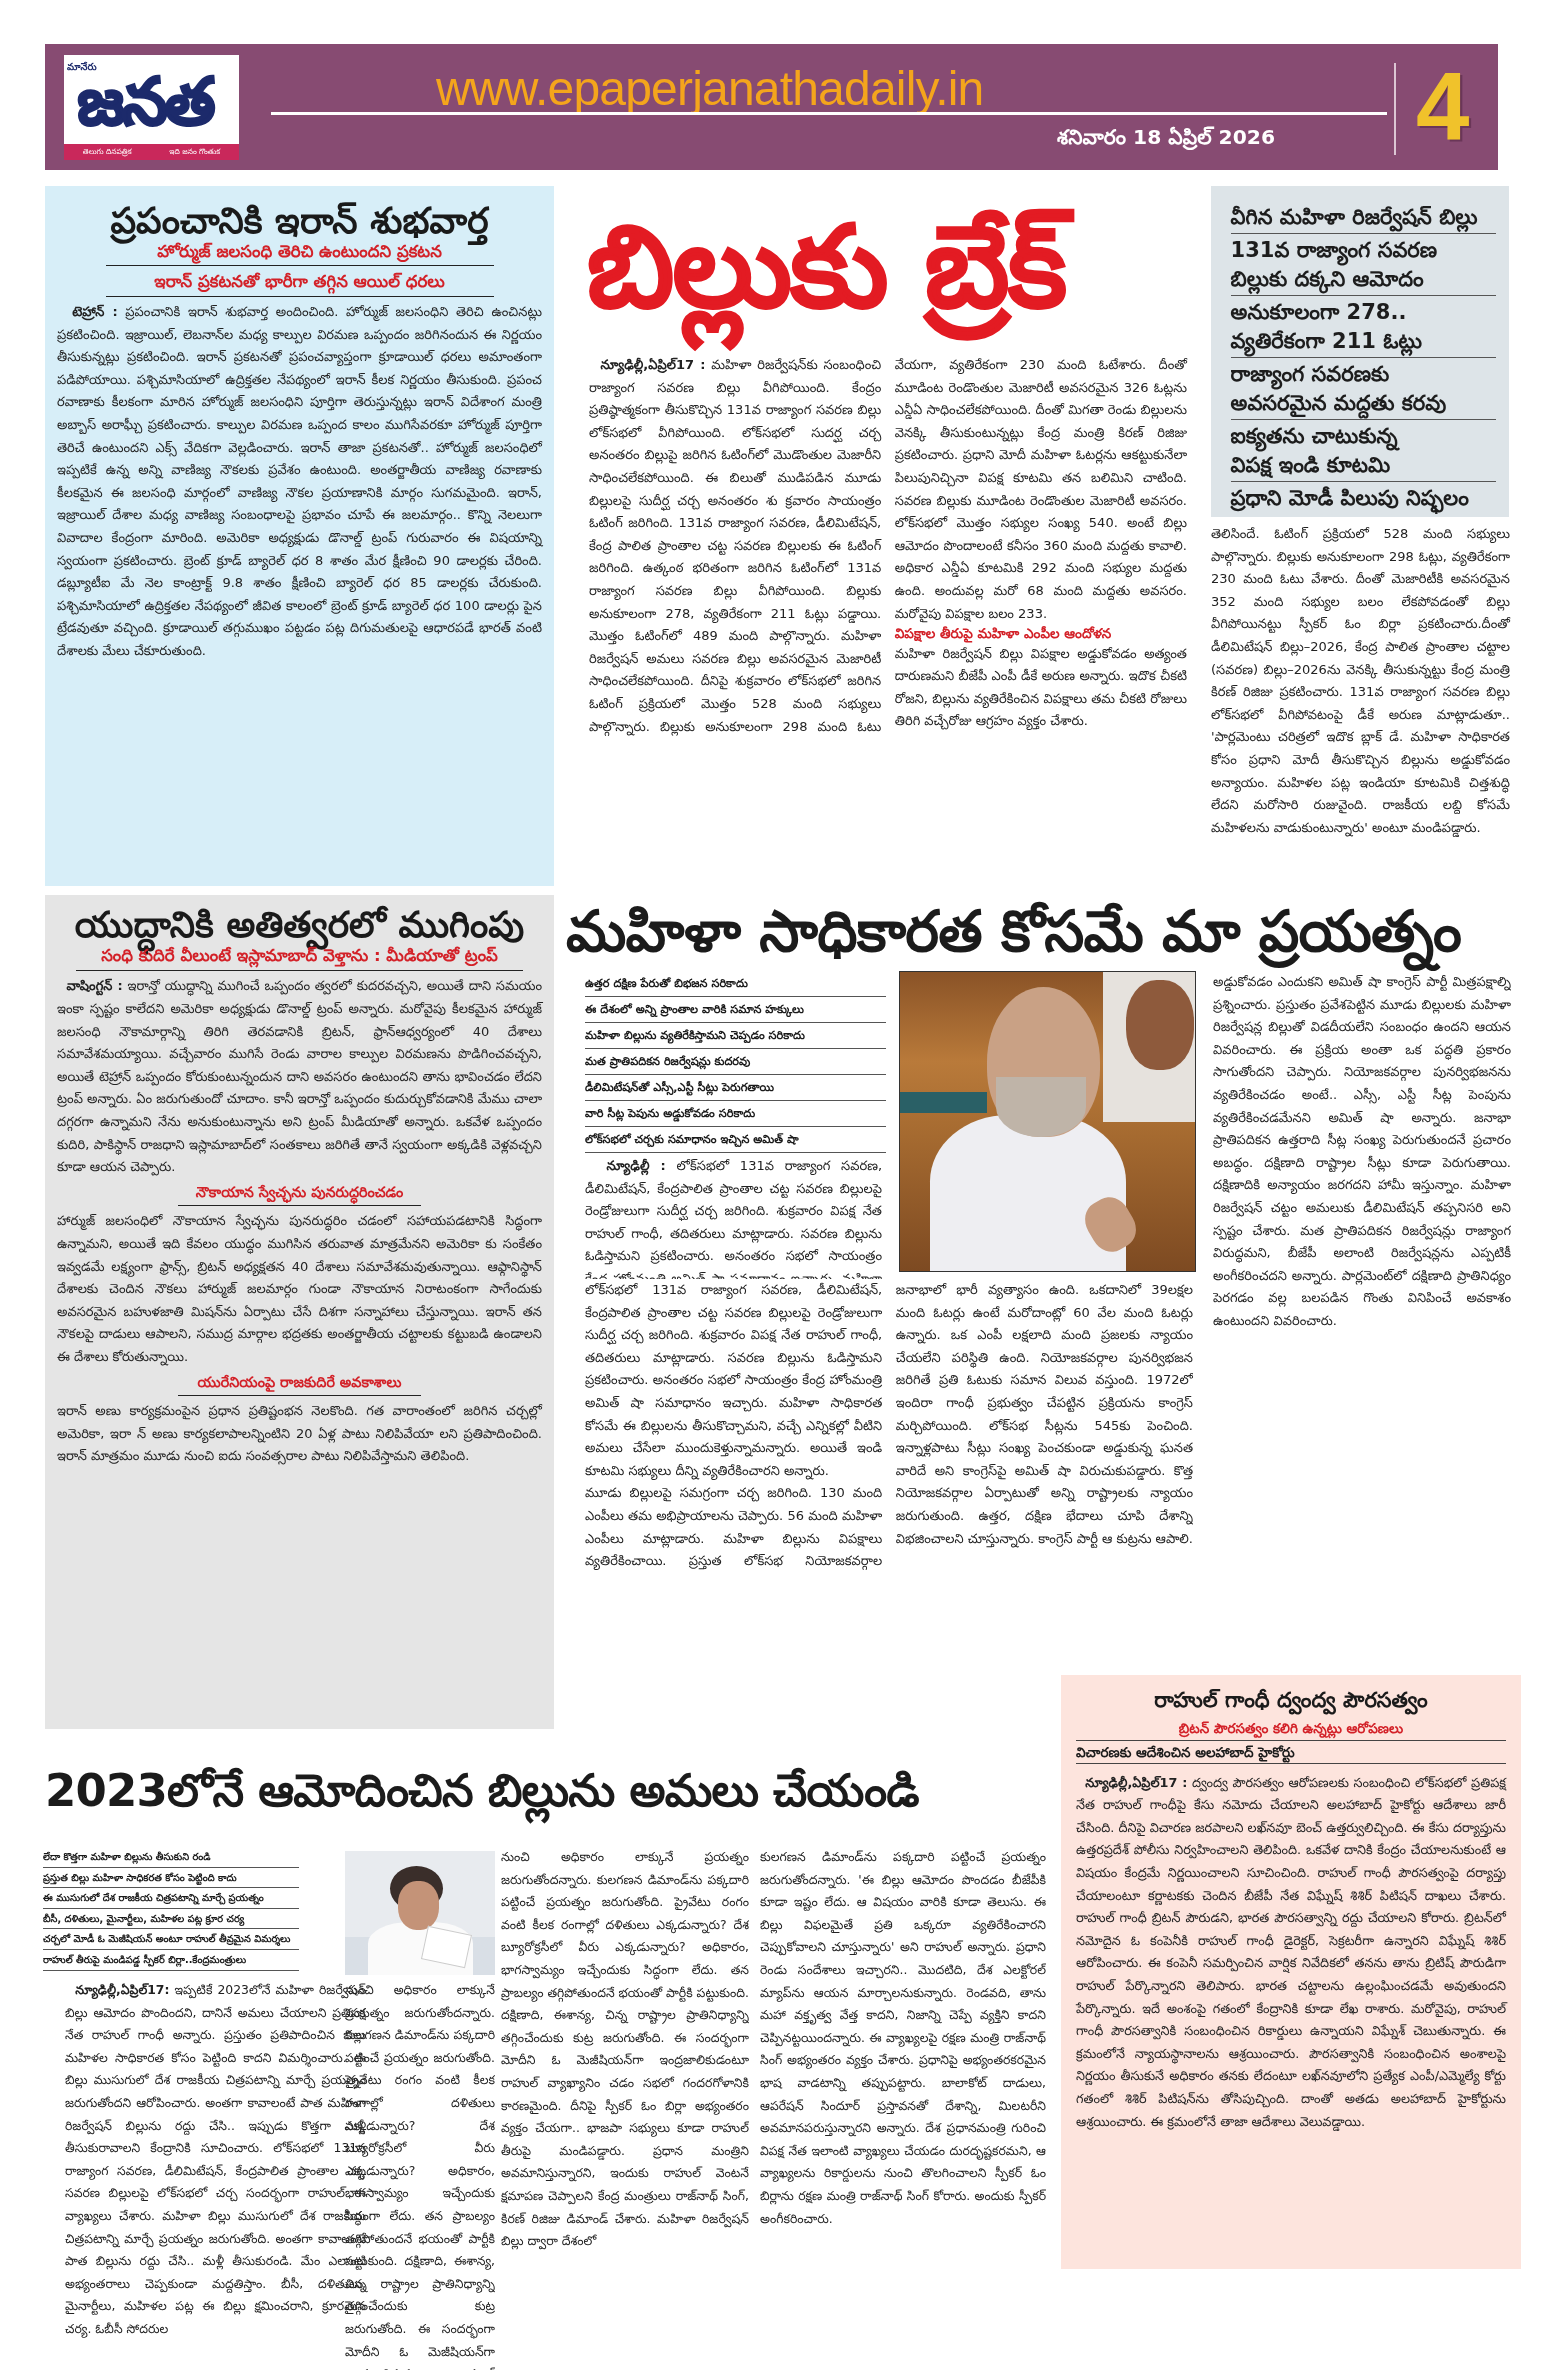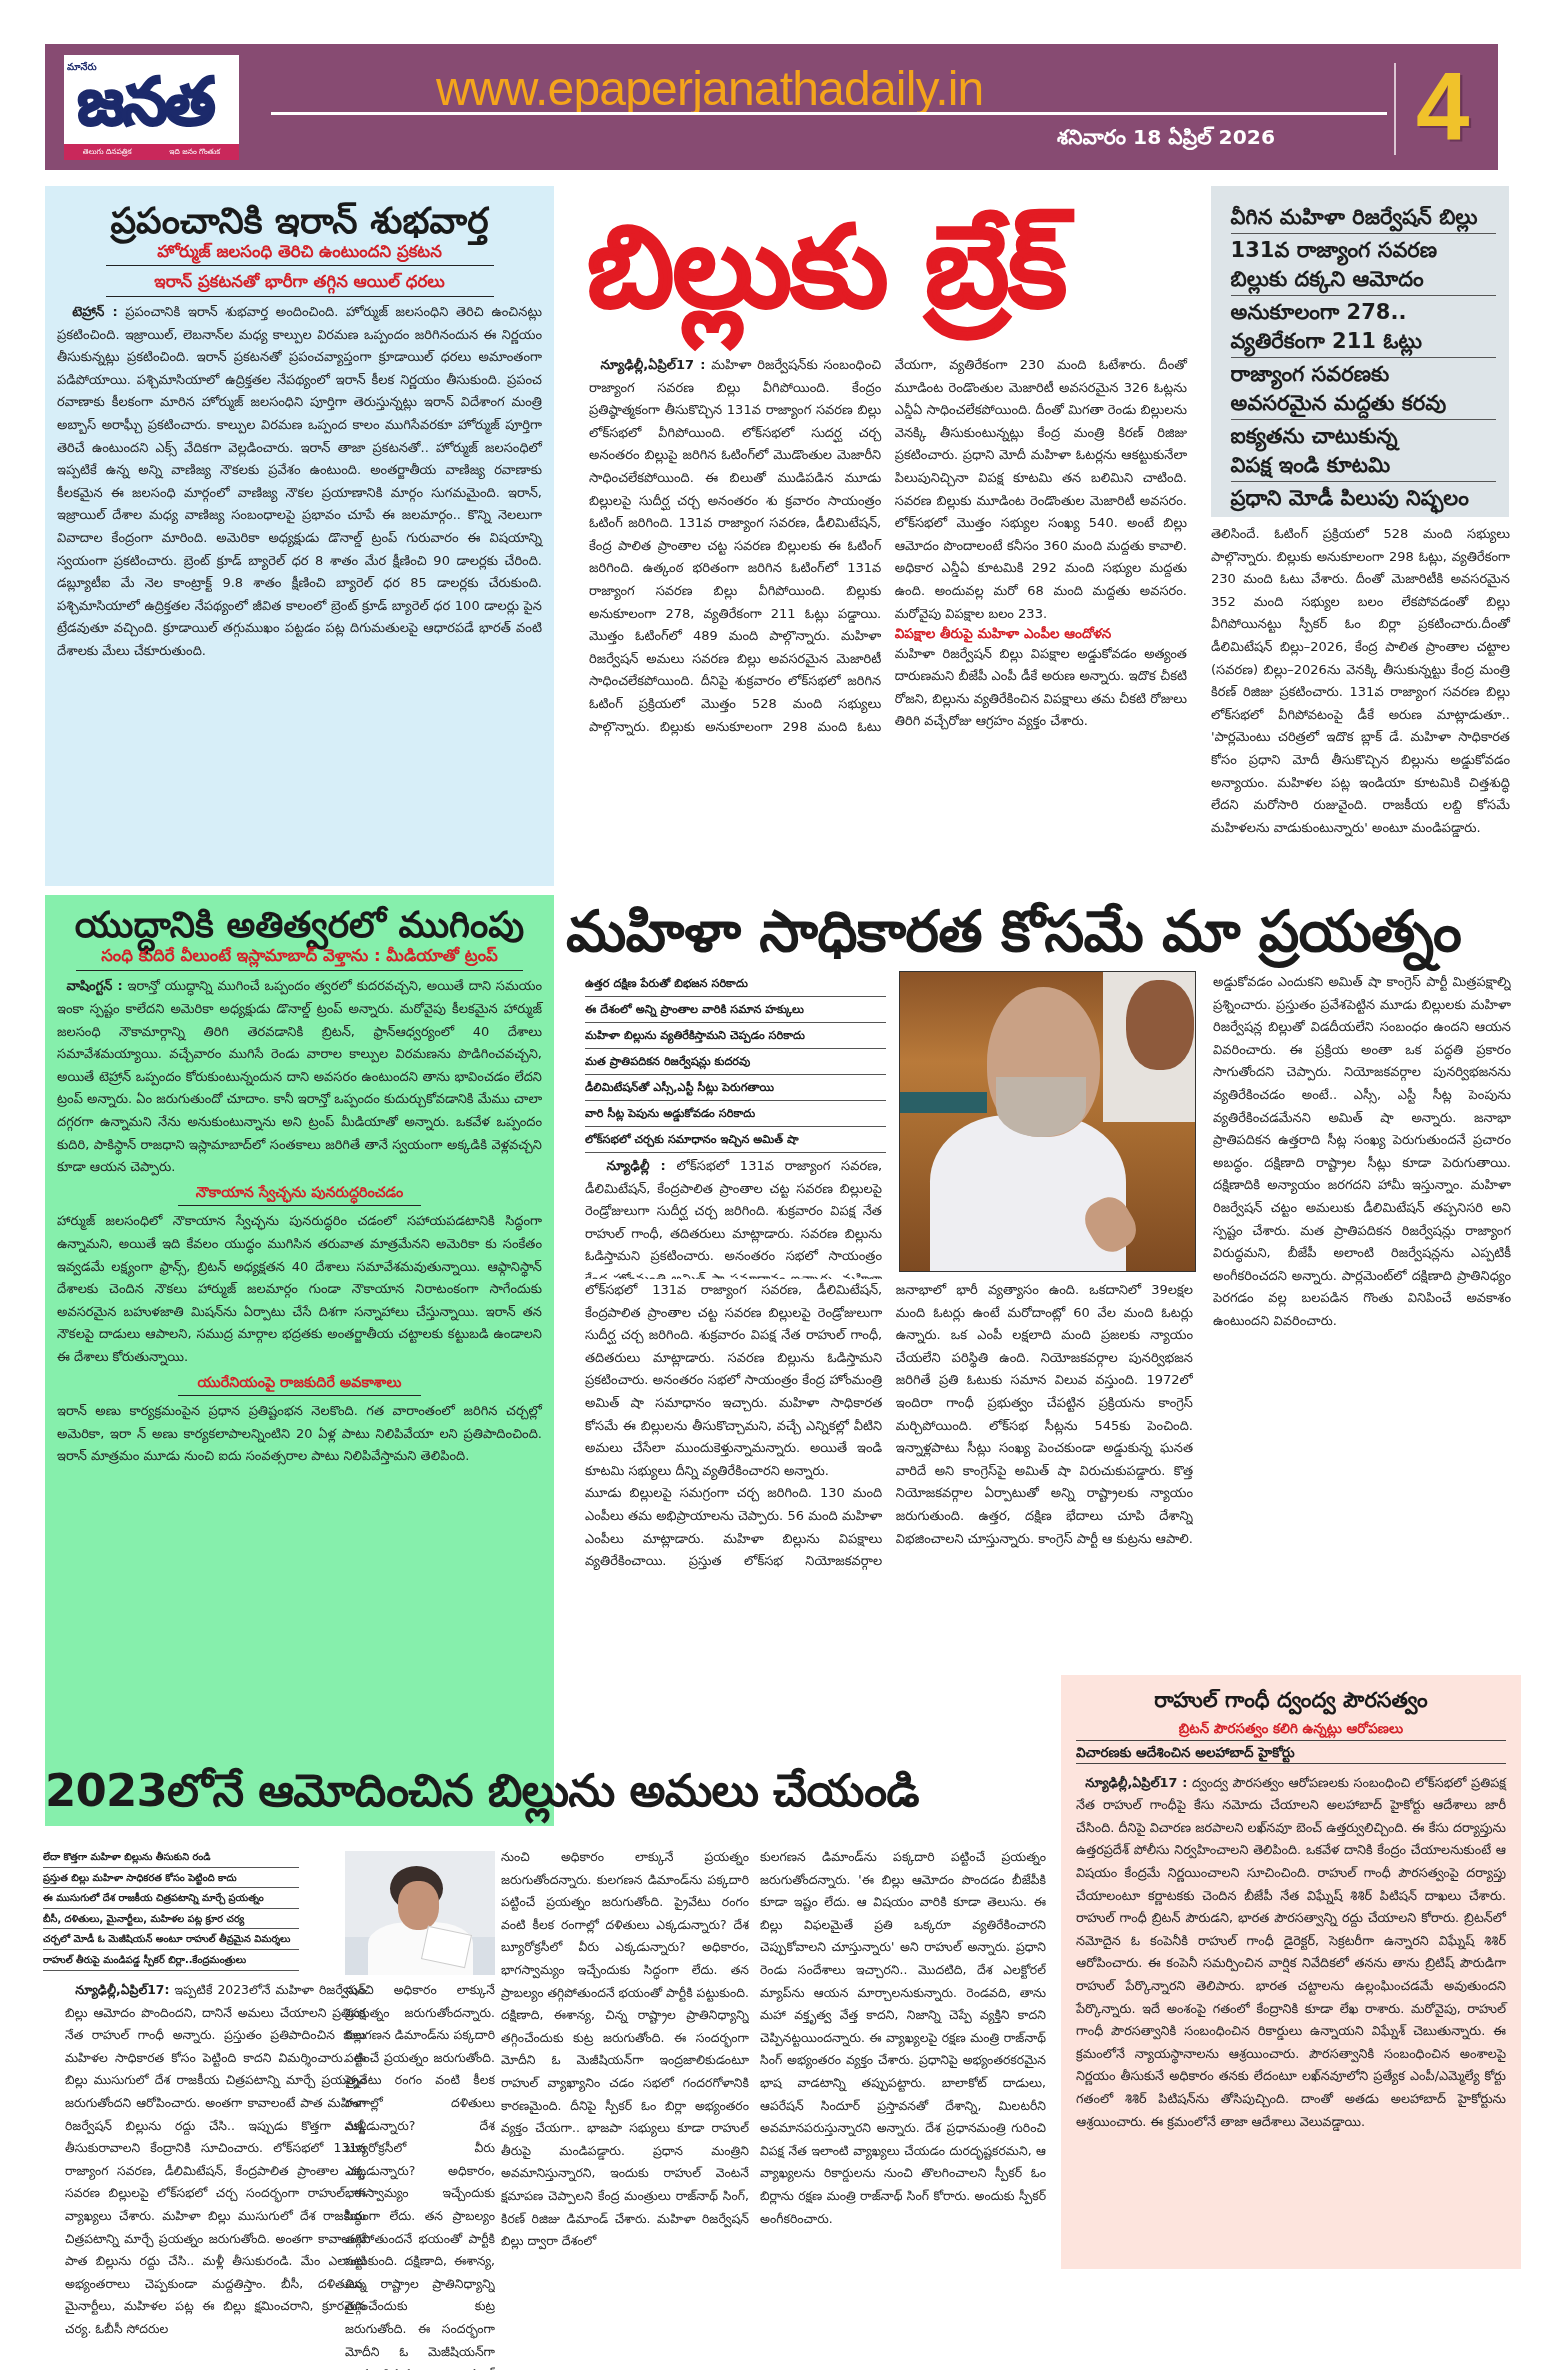--- a/index.html
+++ b/index.html
@@ -13,21 +13,21 @@
   .logo .big { position: absolute; left: 13.5px; top: 4.5px; font-size: 65px; font-weight: bold; color: #1c2a6b; letter-spacing: -3px; line-height: 83px; -webkit-text-stroke: 2.3px #1c2a6b; }
   .logo .band { position: absolute; left: 0; bottom: 0; width: 100%; height: 16.6px; background: #c9285b; display: flex; justify-content: space-around; align-items: center; font-size: 7.5px; color: #fff; }
   .site-url { position: absolute; left: 391px; top: 16.6px; font-family: "Liberation Sans", sans-serif; font-size: 48px; color: #f4a51c; letter-spacing: -0.8px; }
   .rule-h { position: absolute; left: 226px; top: 68px; width: 1116px; height: 3px; background: #ffffff; }
   .rule-v { position: absolute; left: 1349px; top: 19px; width: 1.5px; height: 92px; background: #dcc6d4; }
   .issue-date { position: absolute; left: 1012px; top: 81px; font-size: 20.3px; color: #ffffff; font-weight: bold; }
   .page-no { position: absolute; left: 1371px; top: 15px; font-family: "Liberation Sans", sans-serif; font-size: 96px; font-weight: bold; color: #f0c22b; line-height: 96px; text-shadow: 2.3px 2.3px 0 #6a3658; }
 
   
   .iran-box { position: absolute; left: 45px; top: 186px; width: 509px; height: 824px; background: #d7eef8; padding: 13.5px 12px 7.5px 12px; overflow: hidden; }
-  .iran-box2 { position: absolute; left: 45px; top: 895px; width: 509px; height: 931px; background: #86efac; padding: 9px 12px; overflow: hidden; }
+  .iran-box2 { position: absolute; left: 45px; top: 895px; width: 509px; height: 834px; background: #e5e5e5; padding: 9px 12px; overflow: hidden; }
   .hl-black { font-weight: bold; color: #1a1a1a; text-align: center; line-height: 1.15; }
   .hl-red { font-weight: bold; color: #d32128; text-align: center; line-height: 1.3; }
   .sub-rule { border-bottom: 1.5px solid #222; margin: 3px auto 4.5px auto; width: 80%; }
   .body-text { font-size: 13px; line-height: 22.6px; text-align: justify; color: #222; }
   .dateline { font-weight: bold; }
 
   
   .main-hl { position: absolute; left: 587px; top: 192px; font-size: 113px; font-weight: bold; color: #e31b23; letter-spacing: -1.5px; line-height: 150px; -webkit-text-stroke: 1.5px #e31b23; }
   .main-cols { position: absolute; left: 589px; top: 354px; width: 598px; height: 534px; columns: 2; column-gap: 13.5px; }
   .main-cols .body-text { font-size: 13px; }

